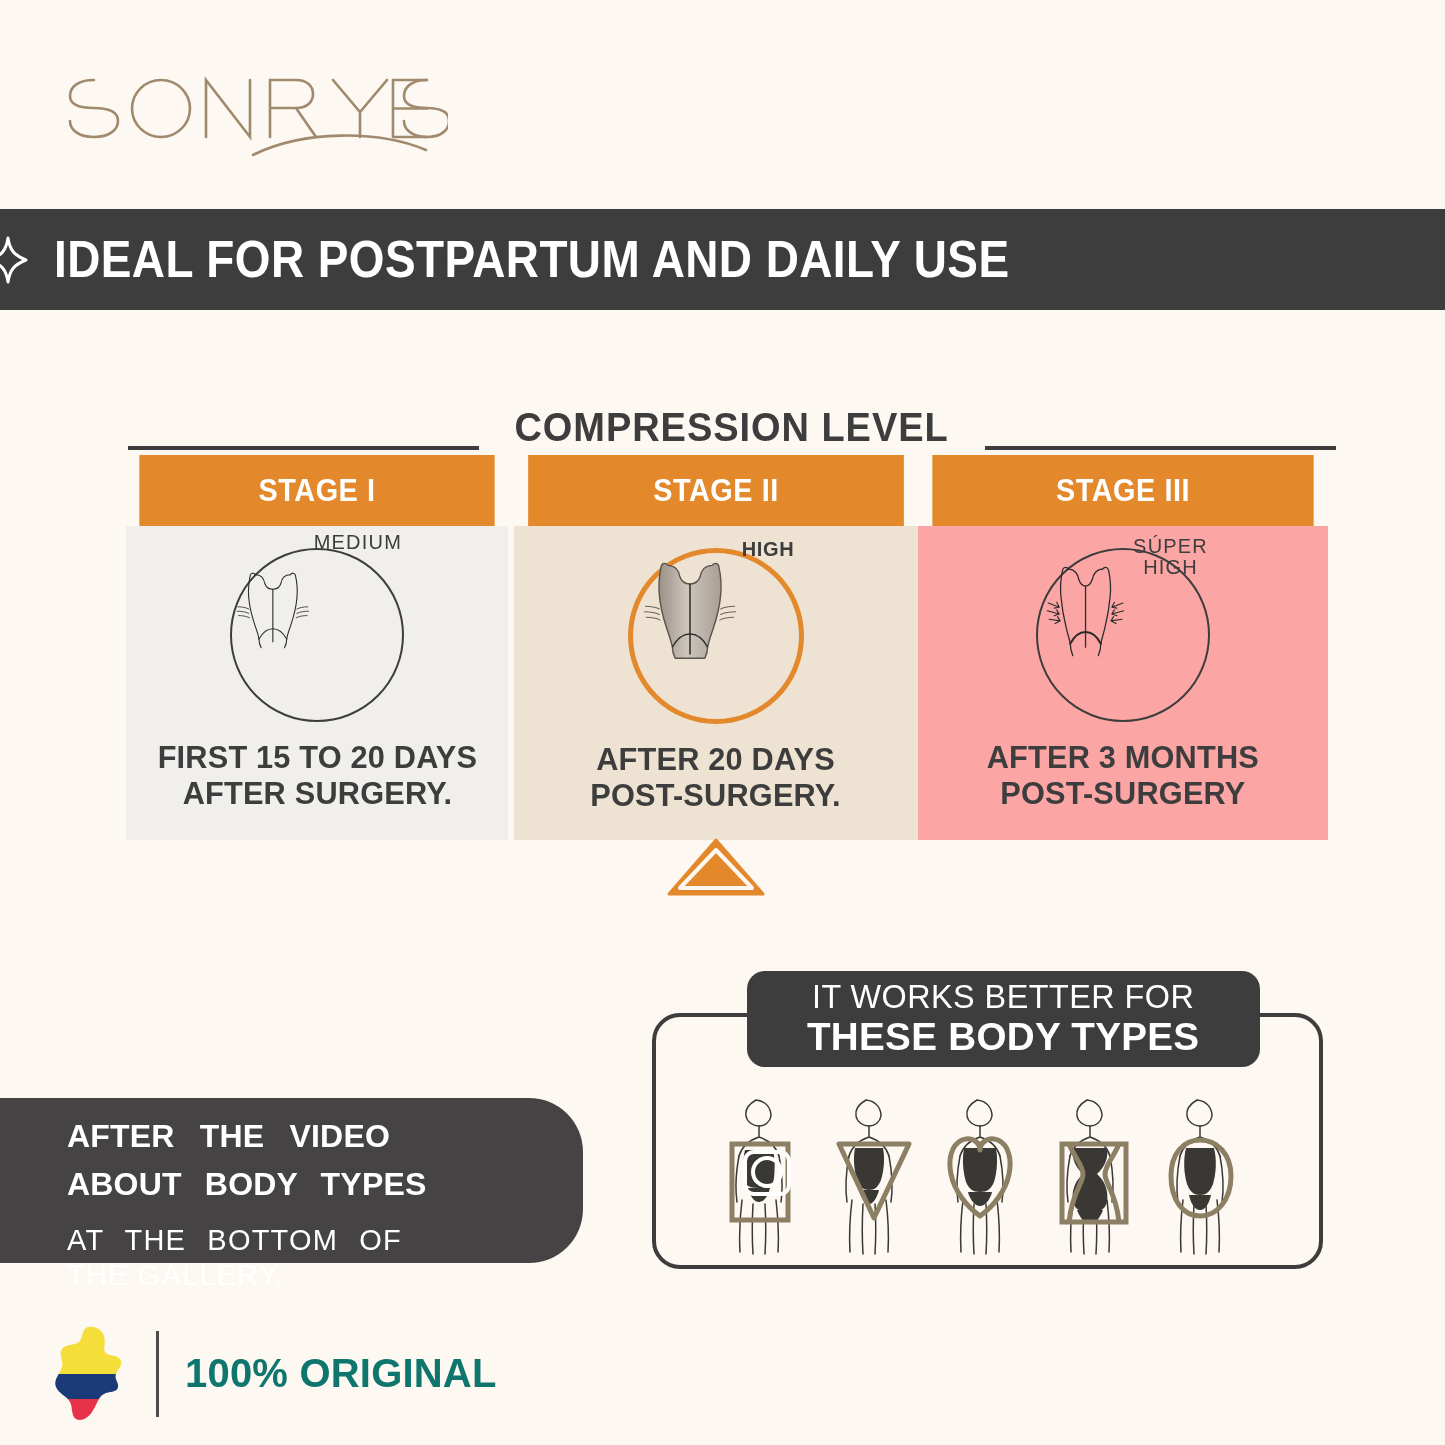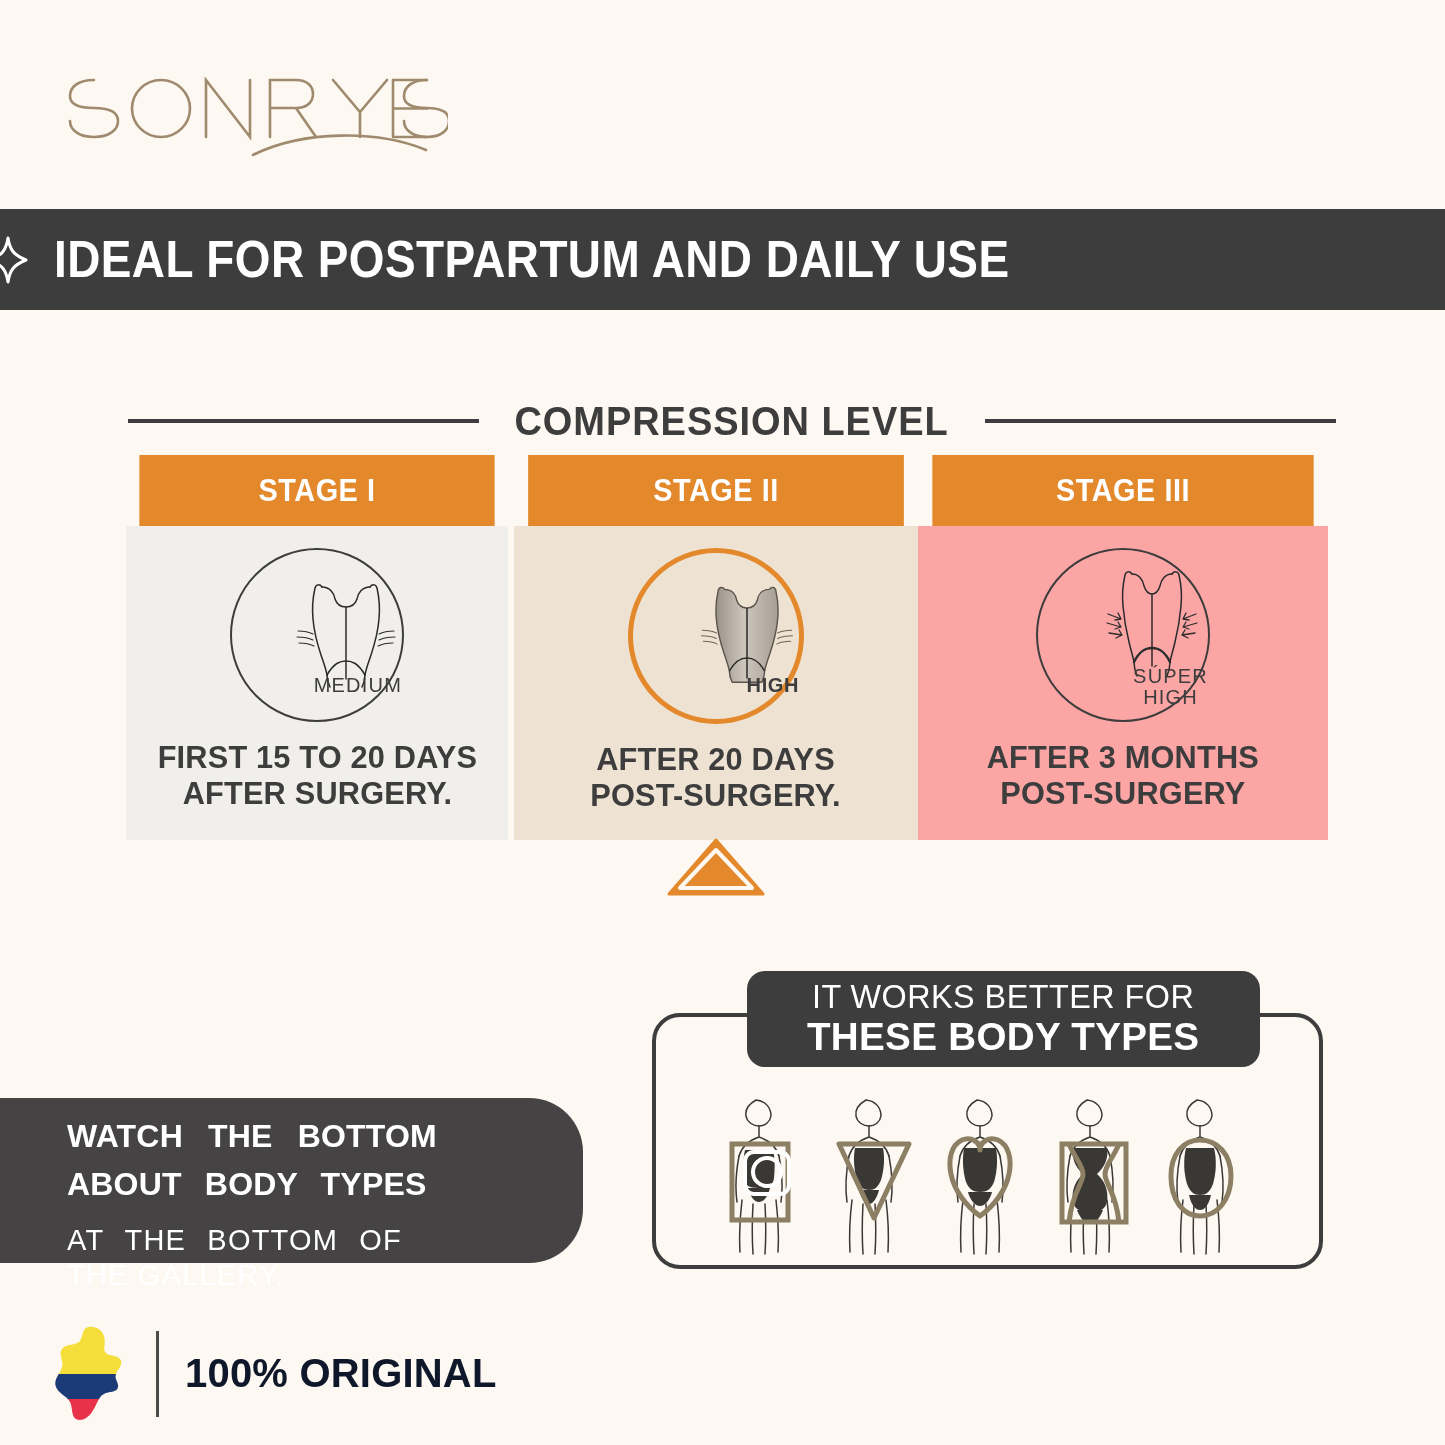--- a/index.html
+++ b/index.html
@@ -31,21 +31,21 @@
     letter-spacing:0.5px;
     transform:scaleX(0.90);
     transform-origin:left center;
     white-space:nowrap;
     line-height:1;
   }
 
   
   .comp-head{
     position:absolute;left:128px;top:392px;width:1208px;height:58px;
-    display:flex;align-items:center;gap:24px;
+    display:flex;align-items:flex-end;gap:24px;
   }
   .comp-rule{flex:1;height:4px;background:#3E3D3D;}
   .comp-title{
     color:#3E3D3D;font-size:40px;font-weight:bold;letter-spacing:1px;
     transform:scaleX(0.95);white-space:nowrap;
   }
 
   
   .stages{position:absolute;left:126px;top:455px;width:1208px;height:385px;display:flex;}
   .stage{position:relative;display:flex;flex-direction:column;}
@@ -64,21 +64,21 @@
     flex:1;display:flex;flex-direction:column;align-items:center;
     padding-top:22px;
   }
   .s1 .stage-body{background:#F1EFEC;}
   .s2 .stage-body{background:#EEE2D2;}
   .s3 .stage-body{background:#fca5a5;}
 
   .icon-circle{
     width:170px;height:170px;border-radius:50%;
     border:2px solid #3E3D3D;
-    display:flex;flex-direction:column;align-items:flex-end;justify-content:center;
+    display:flex;flex-direction:row;align-items:flex-start;justify-content:center;
     position:relative;
   }
   .s2 .icon-circle{border:5px solid #E3892C;width:166px;height:166px;}
 
   .torso{display:block;}
   .level-label{
     color:#3E3D3D;font-size:20px;letter-spacing:1.2px;text-align:center;
     line-height:1.05;margin-top:-18px;
   }
   .s2 .level-label{font-weight:bold;font-size:20px;letter-spacing:0.6px;margin-top:-14px;}
@@ -141,21 +141,21 @@
 
   
   .origin{
     position:absolute;left:48px;top:1318px;width:470px;height:112px;
     display:flex;align-items:center;
   }
   .flag-map{width:80px;height:100px;display:block;}
   .origin-div{width:3px;height:86px;background:#4B4B4B;margin:0 26px 0 28px;}
   .origin-txt{display:flex;flex-direction:column;justify-content:center;}
   .origin-l1{
-    color:#0f172a;font-size:40px;font-weight:bold;letter-spacing:0.2px;line-height:1.08;
+    color:#0f766e;font-size:40px;font-weight:bold;letter-spacing:0.2px;line-height:1.08;
   }
   .origin-l2{
     color:#4B4B4B;font-size:32px;font-weight:normal;letter-spacing:1.4px;line-height:1.16;
   }
 </style>
 </head>
 <body>
 
 <div class="page">
 
@@ -386,21 +386,21 @@
         <path d="M30 108 C28 124 27 142 28 160 M64 108 C66 124 67 142 66 160"></path>
         <path d="M41 112 C40 130 40 146 41 162 M53 112 C54 130 54 146 53 162"></path>
       </g>
       <path d="M33 56 C30 68 31 82 34 92 C37 100 41 103 47 103 C53 103 57 100 60 92 C63 82 64 68 61 56 Z" fill="#3A3834"></path>
       <path d="M36 103 C38 112 42 118 47 118 C52 118 56 112 58 103 Z" fill="#3A3834"></path>
       <path d="M47 48 C30 48 18 62 18 84 C18 108 30 124 47 124 C64 124 78 108 78 84 C78 62 64 48 47 48 Z" fill="none" stroke="#8C7F63" stroke-width="5"></path>
     </svg>
   </div>
 
   <div class="watch">
-    <div class="watch-b1">WATCH THE BOTTOM</div>
+    <div class="watch-b1">AFTER THE VIDEO</div>
     <div class="watch-b2">ABOUT BODY TYPES</div>
     <div class="watch-l1">AT THE BOTTOM OF</div>
     <div class="watch-l2">THE GALLERY.</div>
   </div>
 
   <div class="origin">
     <svg class="flag-map" viewBox="0 0 80 100">
       <defs>
         <clipPath id="coclip">
           <path d="M40 3 C48 2 54 6 56 12 C58 19 55 24 57 28 C60 33 68 30 72 35 C76 40 70 45 68 50

